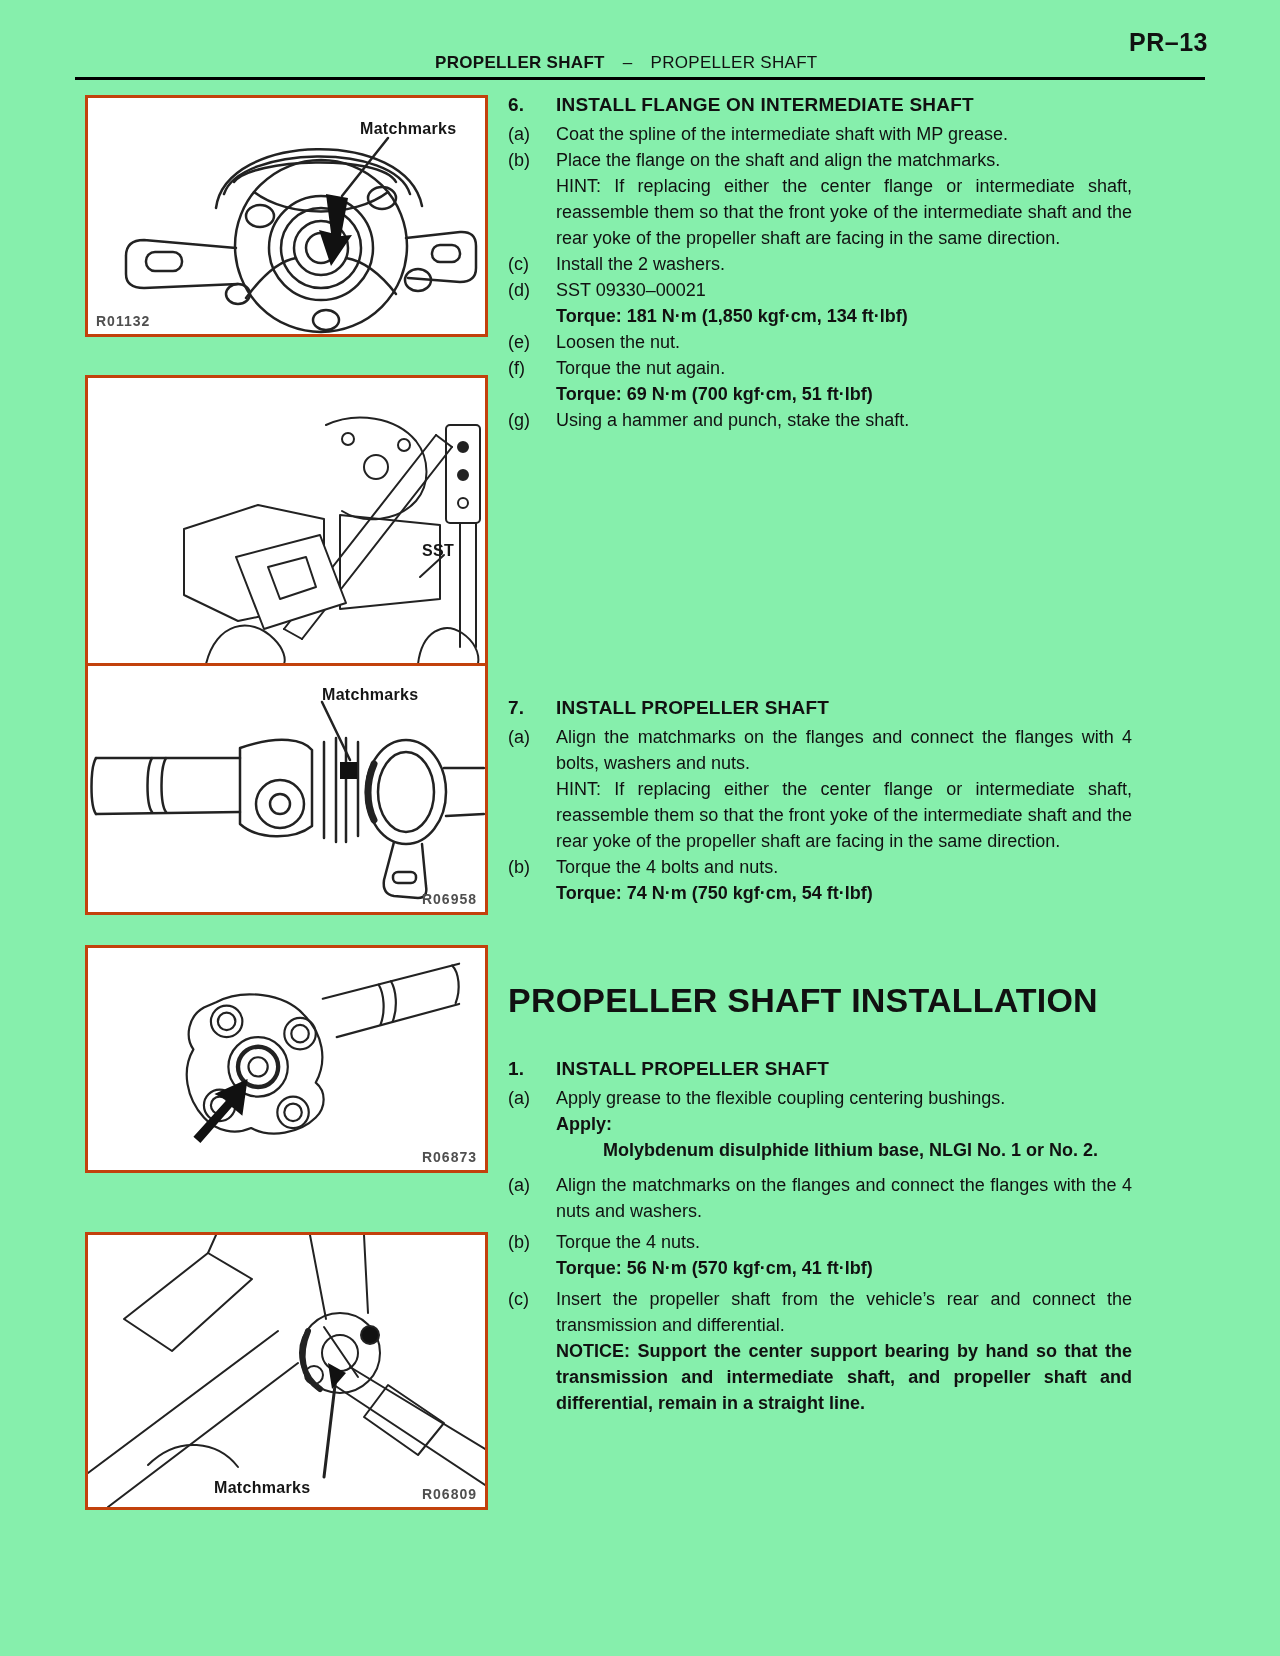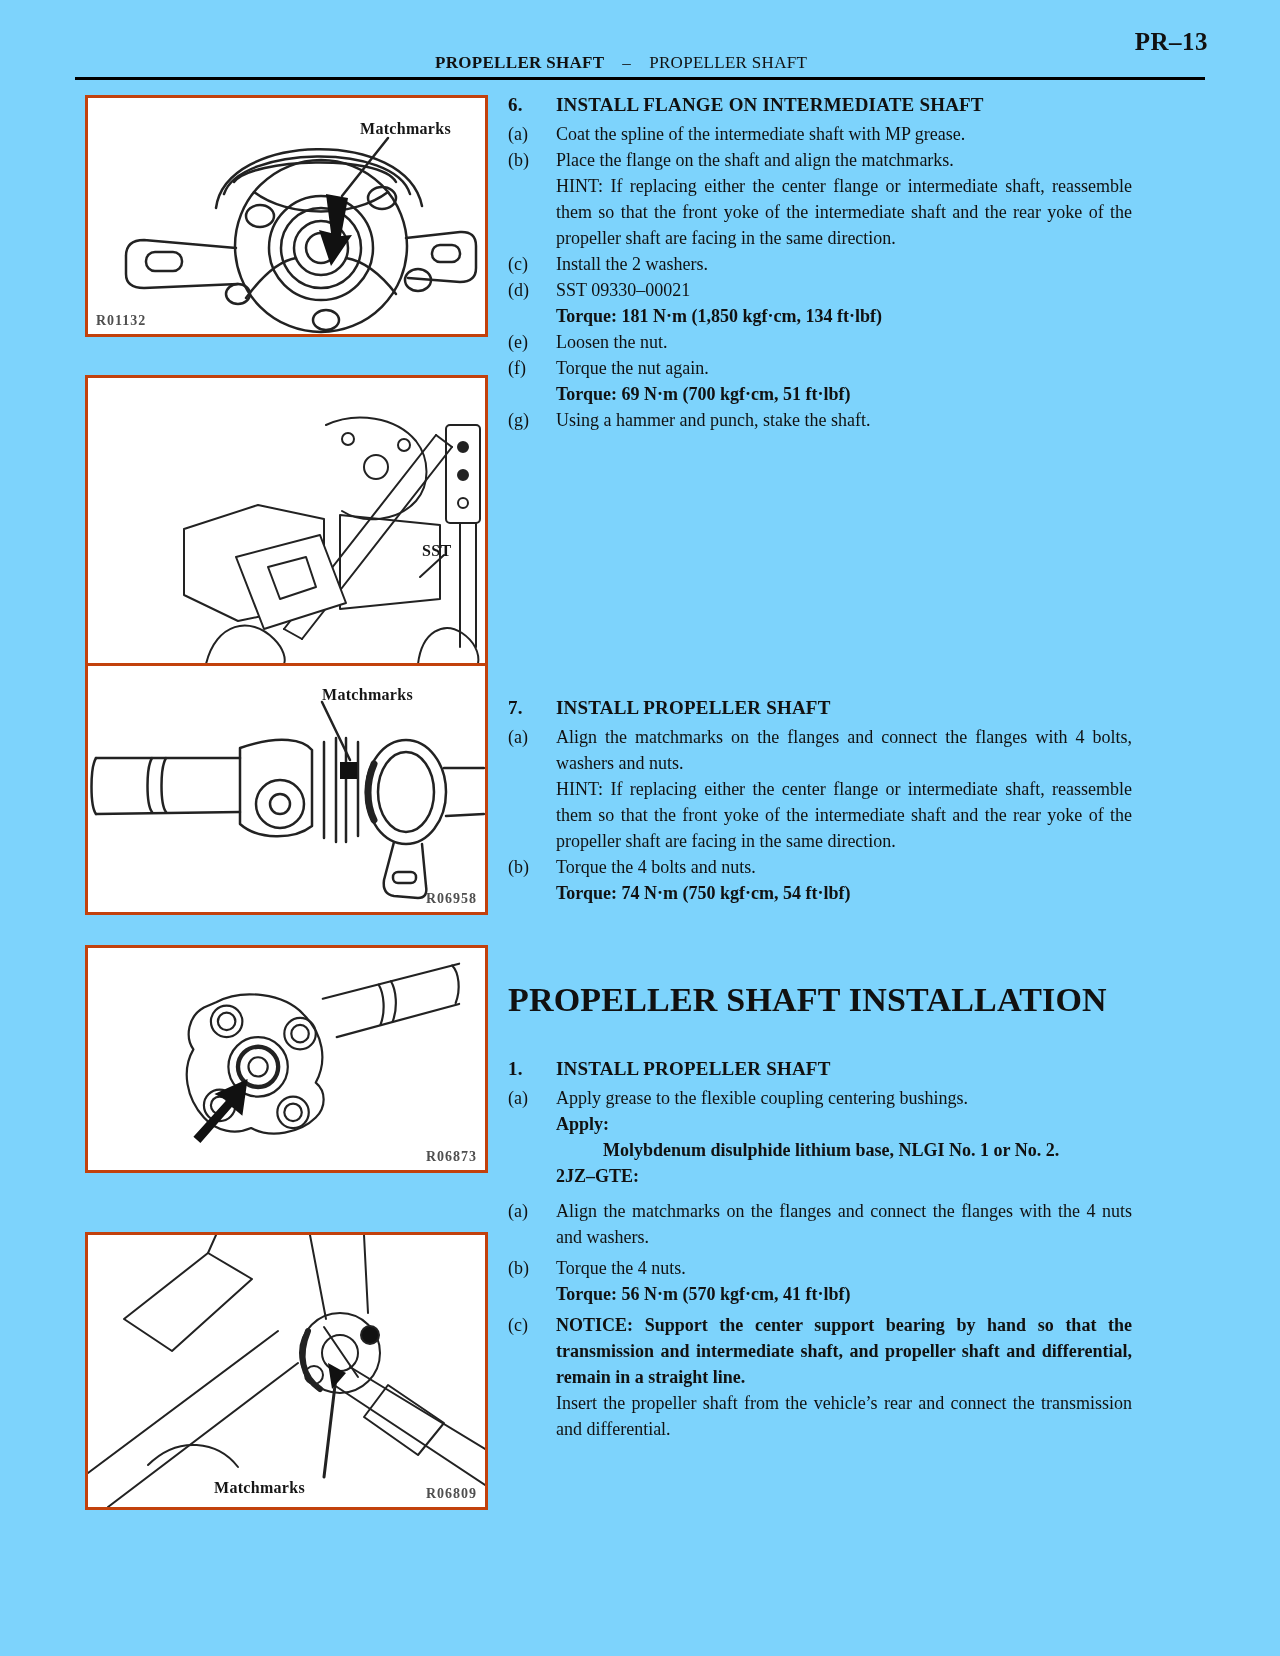--- a/index.html
+++ b/index.html
@@ -1,19 +1,19 @@
 <!DOCTYPE html>
 <html><head>
 <meta charset="utf-8">
 <style>
   * { margin:0; padding:0; box-sizing:border-box; }
   html,body { background:#e8e8e8; }
   .page {
-    position:relative; width:1280px; height:1656px; background:#7dd3fc;
-    font-family:Liberation Serif, serif; color:#111; overflow:hidden;
+    position:relative; width:1280px; height:1656px; background:#86efac;
+    font-family:Liberation Sans, sans-serif; color:#111; overflow:hidden;
     margin:0 auto;
   }
   
   .page-number { position:absolute; top:28px; right:72px; font-size:25px; font-weight:700; letter-spacing:.5px; }
   .running-header { position:absolute; top:53px; left:435px; font-size:17px; letter-spacing:.3px; white-space:nowrap; }
   .running-header .hl { font-weight:700; }
   .running-header .hsep { margin:0 18px; }
   .header-rule { position:absolute; top:77px; left:75px; width:1130px; border-top:3px solid #000; }
   
   .fig { position:absolute; left:85px; width:403px; border:3px solid #c2410c; background:#fff; }
@@ -283,38 +283,37 @@
     <div class="sec-head">
       <span>1.</span>
       <span>INSTALL PROPELLER SHAFT</span>
     </div>
     <div class="item">
       <span>(a)</span>
       <div class="it">
         <p class="jt">Apply grease to the flexible coupling centering bushings.</p>
         <p class="b">Apply:</p>
         <p class="b pad47">Molybdenum disulphide lithium base, NLGI No. 1 or No. 2.</p>
-        <p class="b gap-s">2JZ–GTE:</p>
       </div>
     </div>
     <div class="item gap-s">
       <span>(a)</span>
       <div class="it">
           <p class="jt">Align the matchmarks on the flanges and connect the flanges with the 4 nuts and washers.</p>
         </div>
     </div>
     <div class="item gap-xs">
       <span>(b)</span>
       <div class="it">
         <p class="jt">Torque the 4 nuts.</p>
         <p class="b">Torque: 56 N·m (570 kgf·cm, 41 ft·lbf)</p>
       </div>
     </div>
     <div class="item gap-xs">
       <span>(c)</span>
       <div class="it">
+        <p class="jt">Insert the propeller shaft from the vehicle’s rear and connect the transmission and differential.</p>
         <p class="jt b">NOTICE: Support the center support bearing by hand so that the transmission and intermediate shaft, and propeller shaft and differential, remain in a straight line.</p>
-        <p class="jt">Insert the propeller shaft from the vehicle’s rear and connect the transmission and differential.</p>
       </div>
     </div>
   </div>
 
 </div>
 
 </body></html>

